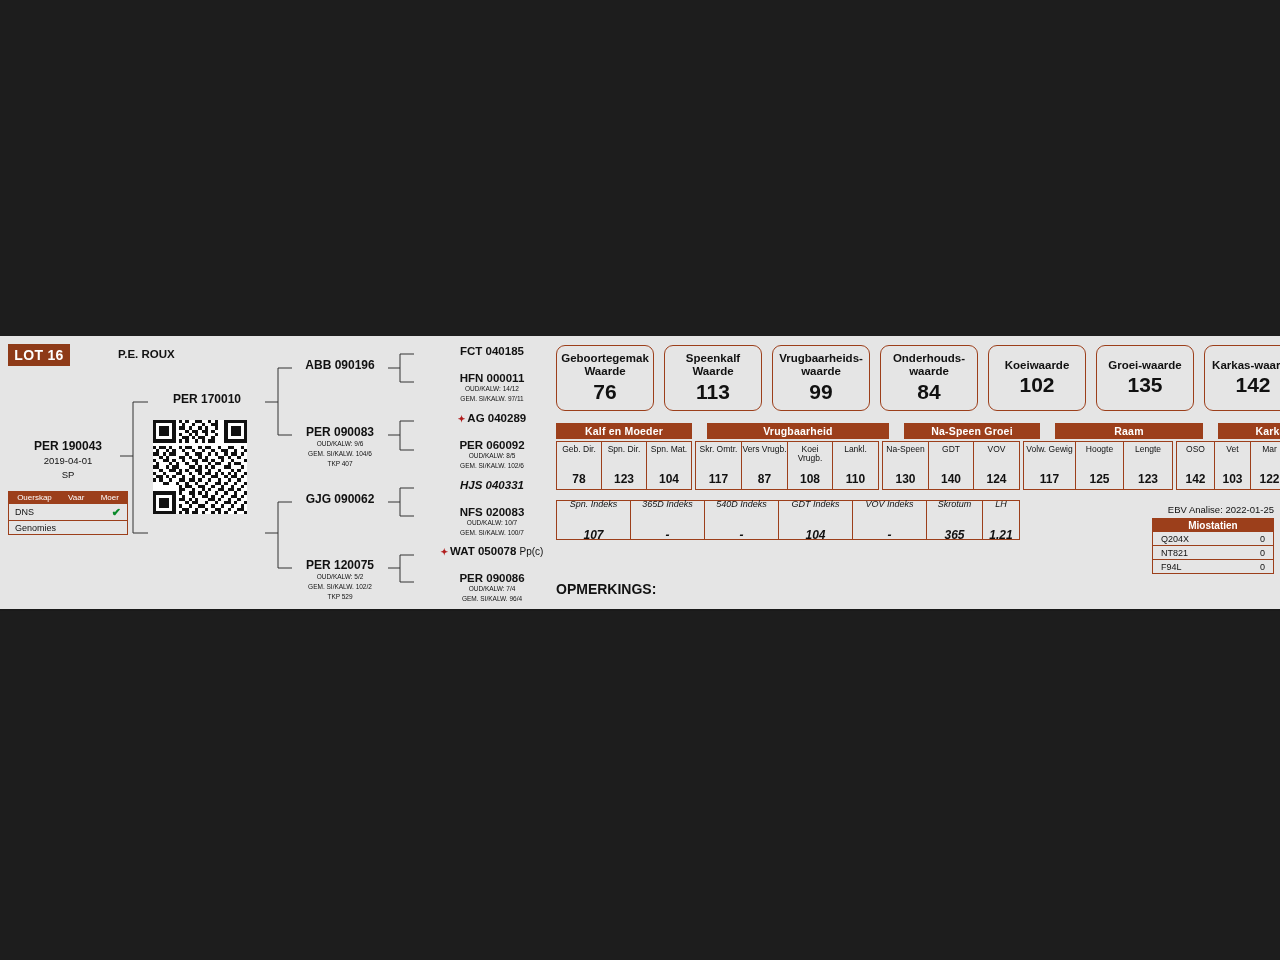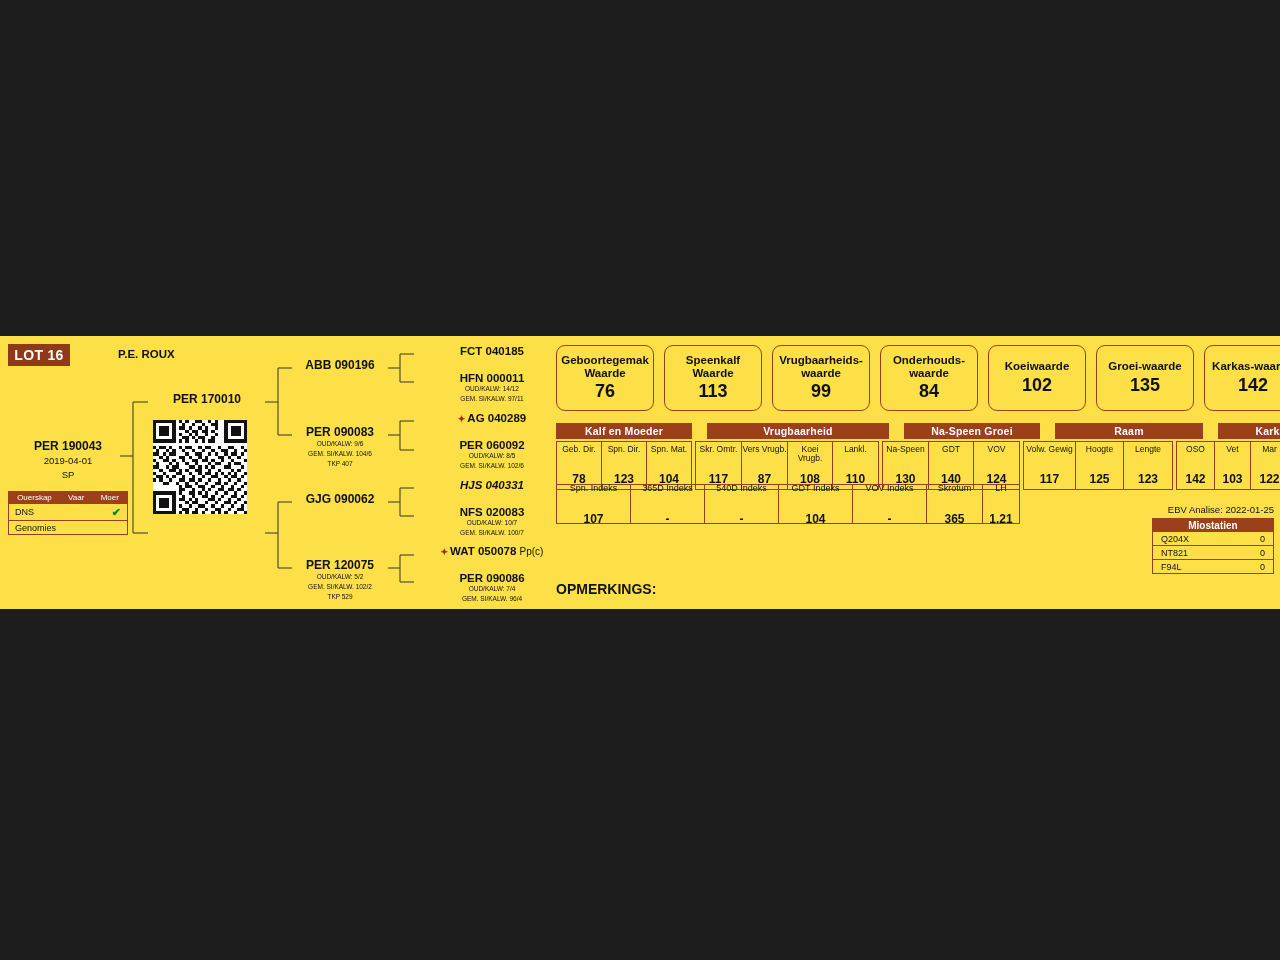--- a/index.html
+++ b/index.html
@@ -7,21 +7,21 @@
     margin: 0; padding: 0;
     width: 1280px; height: 960px;
     background: #1d1d1d;
     font-family: "Liberation Sans", sans-serif;
     overflow: hidden;
   }
   #sheet {
     position: absolute;
     left: 0; top: 336px;
     width: 1280px; height: 275px;
-    background: #fde047;
+    background: #e5e5e5;
     border-bottom: 2px solid #1a1a1a;
   }
 
   
   #lot-badge {
     position: absolute; left: 8px; top: 8px;
     width: 62px; height: 22px;
     background: #8e3a18; color: #fff;
     font-size: 14px; font-weight: bold;
     display: flex; align-items: center; justify-content: center;
@@ -61,42 +61,42 @@
   .pp-mark { color: #b01c1c; font-size: 9px; margin-right: 2px; }
 
   
   #cards { position: absolute; left: 556px; top: 9px; display: flex; gap: 10px; }
   .card {
     width: 98px; height: 66px; border: 1.4px solid #9c3f1b; border-radius: 9px;
     display: flex; flex-direction: column; align-items: center; justify-content: center;
     color: #111;
   }
   .card .t { font-size: 11.5px; font-weight: bold; line-height: 1.1; text-align: center; }
-  .card .v { font-size: 18px; font-weight: bold; margin-top: 2px; }
+  .card .v { font-size: 21px; font-weight: bold; margin-top: 2px; }
 
   
   #grp { position: absolute; left: 556px; top: 87px; display: flex; gap: 15px; }
   .grp-h {
     background: #9c3f1b; color: #fff; font-size: 10.5px; font-weight: bold;
     text-align: center; padding: 2px 0; letter-spacing: .2px;
   }
 
   
   #ebv { position: absolute; left: 556px; top: 105px; display: flex; gap: 3px; }
   .ebv-grp { display: flex; border: 1px solid #9c3f1b; }
   .ebv-cell {
     display: flex; flex-direction: column; align-items: center; justify-content: space-between;
     padding: 3px 0 3px; color: #111; border-right: 1px solid #9c3f1b;
   }
   .ebv-cell:last-child { border-right: none; }
   .ebv-cell .lbl { font-size: 8.5px; line-height: 1.1; text-align: center; }
   .ebv-cell .val { font-size: 12px; font-weight: bold; margin-top: 4px; }
 
   
-  #idx { position: absolute; left: 556px; top: 148px; display: flex; border: 1.4px solid #9c3f1b; }
+  #idx { position: absolute; left: 556px; top: 164px; display: flex; border: 1.4px solid #9c3f1b; font-style: italic; }
   .idx-cell {
     display: flex; flex-direction: column; align-items: center; justify-content: center;
     border-right: 1px solid #9c3f1b; color: #111; height: 38px;
   }
   .idx-cell:last-child { border-right: none; }
   .idx-cell .lbl { font-size: 9px; }
   .idx-cell .val { font-size: 12px; font-weight: bold; margin-top: 19px; }
 
   
   #remarks { position: absolute; left: 556px; top: 245px; font-size: 14px; font-weight: bold; color: #111; }

